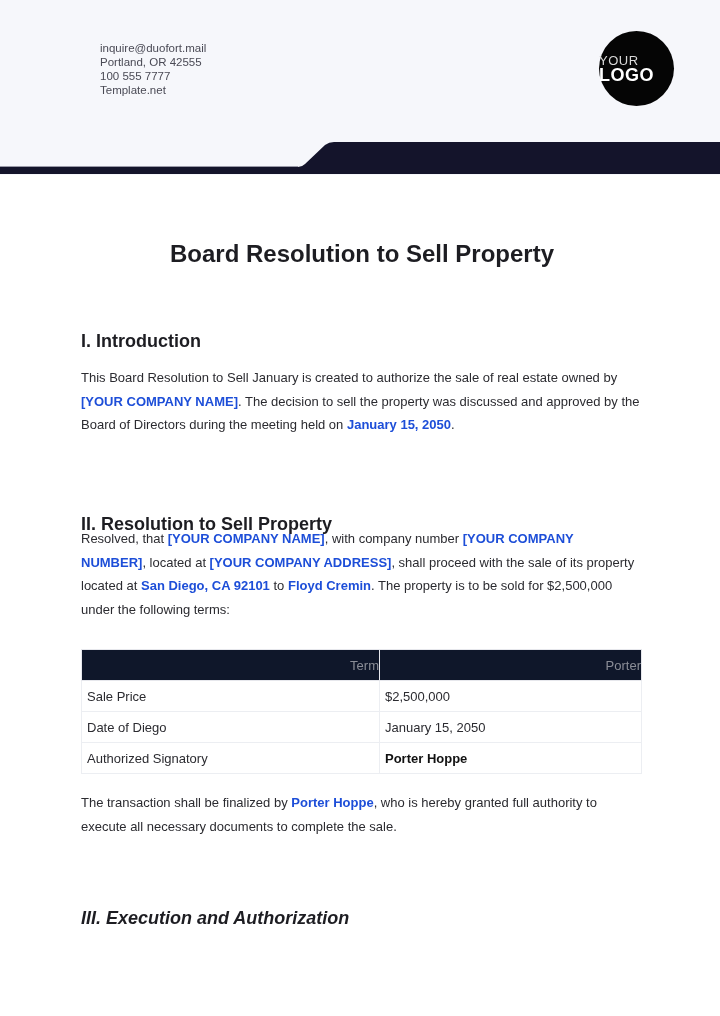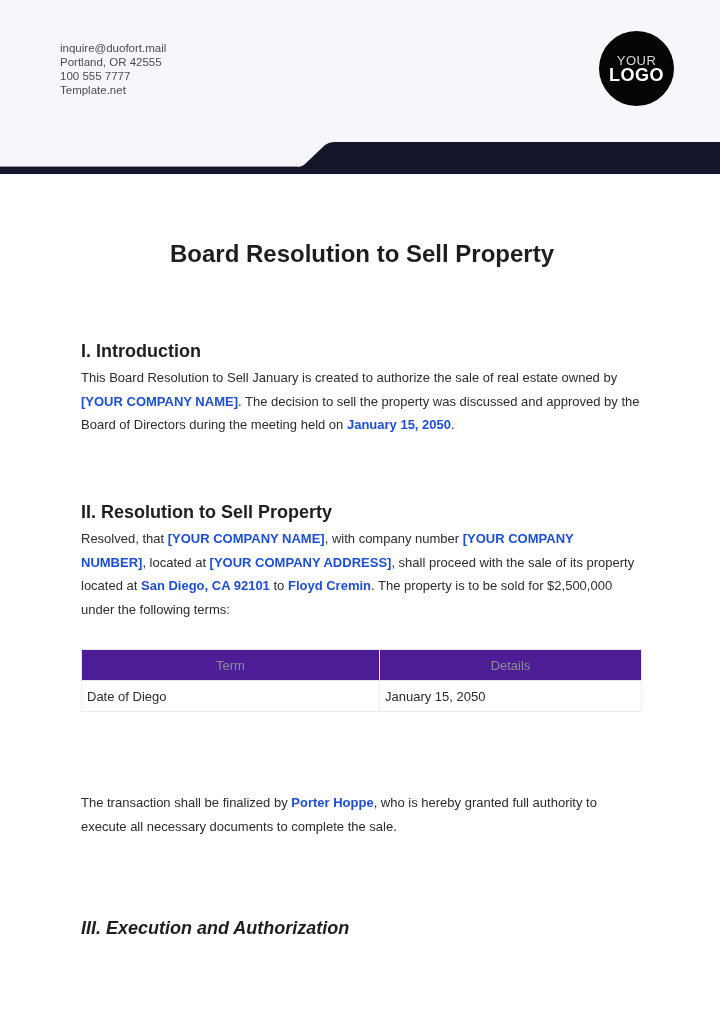--- a/index.html
+++ b/index.html
@@ -1,35 +1,35 @@
 <!DOCTYPE html>
 <html><head>
 <meta charset="utf-8">
 <style>
   * { margin: 0; padding: 0; box-sizing: border-box; }
   html, body { width: 720px; height: 1016px; background: #ffffff; overflow: hidden; }
   body { font-family: "Liberation Sans", sans-serif; color: #1f1f24; position: relative; }
 
   .header { position: absolute; left: 0; top: 0; width: 720px; height: 175px; background: #f6f7fb; }
   .contact { position: absolute; left: 60px; top: 41px; font-size: 11.5px; line-height: 14px; color: #4a4a55; }
-  .contact div { white-space: nowrap; }
+  .contact div { white-space: nowrap; margin-left: 40px; }
   .logo { position: absolute; left: 599px; top: 31px; width: 75px; height: 75px; border-radius: 50%; background: #050505;
-          display: flex; flex-direction: column; align-items: center; justify-content: center; color: #fff; }
+          display: flex; flex-direction: column; justify-content: center; color: #fff; }
   .logo .l1 { font-size: 13px; line-height: 14px; letter-spacing: 0.5px; color: #d8d8d8; }
   .logo .l2 { font-size: 18px; line-height: 15px; font-weight: bold; letter-spacing: 0.5px; }
   .band { position: absolute; left: 0; top: 140px; width: 720px; height: 35px; }
 
   .title { position: absolute; left: 0; top: 240px; width: 724px; text-align: center; font-size: 24px; font-weight: bold; color: #1d1d22; }
 
-  .h2 { position: absolute; left: 81px; font-size: 18px; font-weight: bold; color: #1d1d22; margin-top: 10px; }
+  .h2 { position: absolute; left: 81px; font-size: 18px; font-weight: bold; color: #1d1d22; }
   .para { position: absolute; left: 81px; width: 560px; font-size: 13px; line-height: 23.5px; color: #2b2b30; }
   .para b { color: #1d4ed8; }
 
   table.terms { position: absolute; left: 81px; top: 649px; width: 561px; border-collapse: collapse; font-size: 13px; }
-  table.terms th { height: 31px; background: #4c1d95; font-weight: normal; color: #8a8d96; border: 1px solid #e6e7ec; text-align: center; }
+  table.terms th { height: 31px; background: #0f172a; font-weight: normal; color: #8a8d96; border: 1px solid #e6e7ec; text-align: right; }
   table.terms td { height: 31px; padding-left: 5px; border: 1px solid #eceef2; color: #2b2b30; }
   table.terms td.bold { font-weight: bold; color: #111; }
   table.terms col.c1 { width: 298px; }
 </style>
 </head>
 <body>
 
 <div class="header">
   <div class="contact">
     <div>inquire@duofort.mail</div>
@@ -45,37 +45,45 @@
     <path d="M0 27 L298 27 Q302 27 305 24 L325 5 Q329 2 334 2 L720 2 L720 34 L0 34 Z" fill="#14142b"></path>
     <line x1="0" y1="26.5" x2="298" y2="26.5" stroke="#9a9aa8" stroke-width="1"></line>
   </svg>
 </div>
 
 <div class="title">Board Resolution to Sell Property</div>
 
 <div class="h2" style="top:331px;">I. Introduction</div>
 <div class="para" style="top:366px;"><span>This Board Resolution to Sell January is created to authorize the sale of real estate owned by </span><b>[YOUR COMPANY NAME]</b><span>. The decision to sell the property was discussed and approved by the Board of Directors during the meeting held on </span><b>January 15, 2050</b><span>.</span></div>
 
-<div class="h2" style="top:492px;">II. Resolution to Sell Property</div>
+<div class="h2" style="top:514px;">II. Resolution to Sell Property</div>
 <div class="para" style="top:527px;"><span>Resolved, that </span><b>[YOUR COMPANY NAME]</b><span>, with company number </span><b>[YOUR COMPANY NUMBER]</b><span>, located at </span><b>[YOUR COMPANY ADDRESS]</b><span>, shall proceed with the sale of its property located at </span><b>San Diego, CA 92101</b><span> to </span><b>Floyd Cremin</b><span>. The property is to be sold for $2,500,000 under the following terms:</span></div>
 
 <table class="terms">
   <colgroup>
       <col class="c1">
       <col>
     </colgroup>
   <thead>
     <tr>
       <th>Term</th>
-      <th>Details</th>
+      <th>Porter</th>
     </tr>
   </thead>
   <tbody>
     <tr>
+      <td>Sale Price</td>
+      <td>$2,500,000</td>
+    </tr>
+    <tr>
       <td>Date of Diego</td>
       <td>January 15, 2050</td>
+    </tr>
+    <tr>
+      <td>Authorized Signatory</td>
+      <td class="bold">Porter Hoppe</td>
     </tr>
   </tbody>
 </table>
 
 <div class="para" style="top:791px;"><span>The transaction shall be finalized by </span><b>Porter Hoppe</b><span>, who is hereby granted full authority to execute all necessary documents to complete the sale.</span></div>
 
 <div class="h2" style="top:908px;font-style:italic;">III. Execution and Authorization</div>
 
 </body></html>

